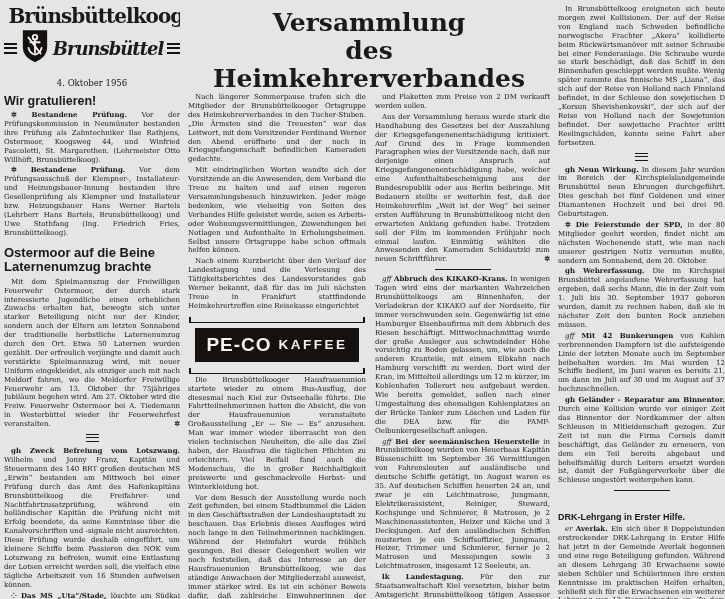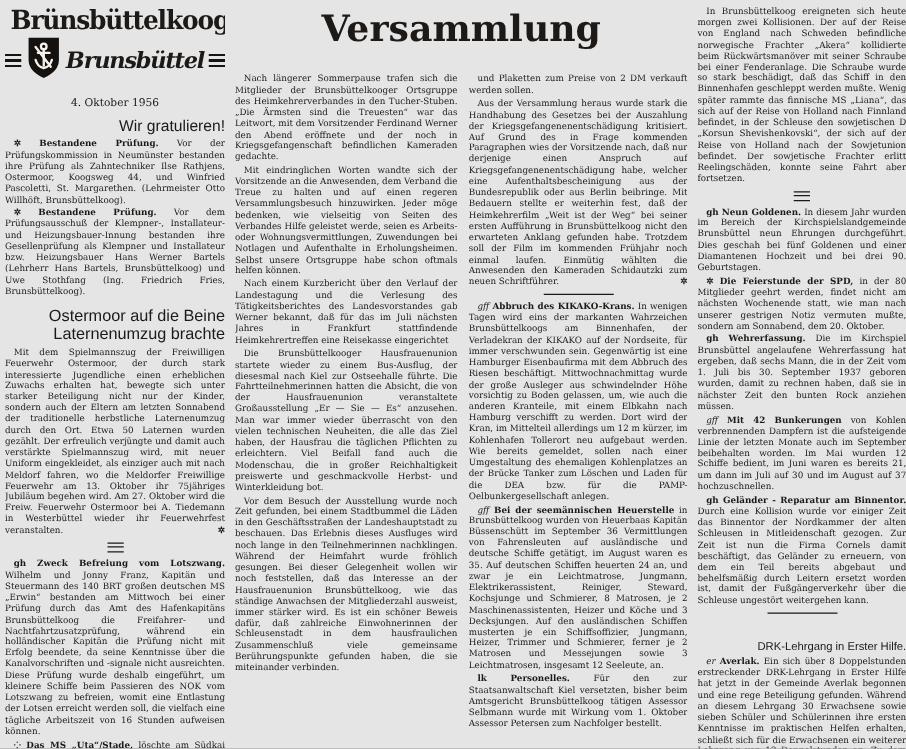--- a/index.html
+++ b/index.html
@@ -26,27 +26,27 @@
 
   
   .masthead{text-align:center;margin-bottom:2px;}
   .mh1{font-family:"DejaVu Serif",serif;font-weight:bold;font-size:21px;line-height:22px;letter-spacing:-1px;transform:scaleX(.95);transform-origin:center;}
   .mhrow{display:flex;align-items:center;justify-content:center;gap:4px;margin-top:1px;}
   .mh2{font-family:"DejaVu Serif",serif;font-weight:bold;font-size:18px;letter-spacing:-1px;font-style:italic;}
   .flourish{width:20px;height:11px;background:repeating-linear-gradient(#161310 0 2px,transparent 2px 4.4px);}
   .dateline{font-weight:normal;font-size:8.5px;margin:10px 0 6px 0;text-align:center;}
 
   
-  .hsans{font-family:"Liberation Sans",sans-serif;font-weight:normal;text-align:right;margin:5px 0 3px 0;}
+  .hsans{font-family:"Liberation Sans",sans-serif;font-weight:bold;text-align:left;margin:5px 0 3px 0;}
   .h-grat{font-size:12.5px;}
   .h-lat{font-size:13px;line-height:14.5px;margin-top:8px;}
   .h-kiel{font-size:12.5px;margin-top:7px;}
   .h-drk{font-size:9px;margin-top:21px;}
   .hserif{font-family:"DejaVu Serif",serif;font-weight:bold;text-align:center;}
-  .h-main{font-size:29px;line-height:28px;margin:4px 0 22px 0;}
+  .h-main{font-size:25px;line-height:28px;margin:4px 0 0 0;}
   .h-koll{font-size:15.5px;margin:6px 0 5px 0;}
 
   
   .sq{width:13px;height:6px;margin:5px auto 5px auto;border-top:1.4px solid #1c1916;border-bottom:1.4px solid #1c1916;background:linear-gradient(#1c1916,#1c1916) center/100% 1.4px no-repeat;}
   .thinrule{width:56px;border-top:1px solid #1c1916;margin:5px auto 5px auto;}
 
   
   .ad{margin:5px 0 2px 0;}
   .adrule{height:6px;border-bottom:1.6px solid #161310;position:relative;margin:0 1px;}
   .adrule::before,.adrule::after{content:"";position:absolute;bottom:-1px;width:2px;height:6px;background:#161310;}
@@ -103,55 +103,64 @@
 
     <p class="item"><span class="mark">gh</span> <b>Zweck Befreiung vom Lotszwang.</b><span> Wilhelm und Jonny Franz, Kapitän und Steuermann des 140 BRT großen deutschen MS „Erwin“ bestanden am Mittwoch bei einer Prüfung durch das Amt des Hafenkapitäns Brunsbüttelkoog die Freifahrer- und Nachtfahrtzusatzprüfung, während ein holländischer Kapitän die Prüfung nicht mit Erfolg beendete, da seine Kenntnisse über die Kanalvorschriften und -signale nicht ausreichten. Diese Prüfung wurde deshalb eingeführt, um kleinere Schiffe beim Passieren des NOK vom Lotszwang zu befreien, womit eine Entlastung der Lotsen erreicht werden soll, die vielfach eine tägliche Arbeitszeit von 16 Stunden aufweisen können.</span></p>
 
     <p class="item"><span class="mark">⁘</span> <b>Das MS „Uta“/Stade,</b><span> löschte am Südkai für eine Meldorfer Baustoffhandlung 70 Tonnen Tonrohre. Das MS setzte seine Reise nach Hamburg fort, um dort die Restladung, 80 Tonnen Vormauersteine, zu löschen. Die Fracht wurde in Hasle/Bornholm übernommen.</span></p>
 
   </div>
 
   <div class="col mid">
     <div class="hserif h-main">
       <span style="display:block">Versammlung</span>
+      <span style="display:block">des Heimkehrerverbandes</span>
     </div>
     <div class="midcols">
 
       <div class="mca">
         <p>Nach längerer Sommerpause trafen sich die Mitglieder der Brunsbüttelkooger Ortsgruppe des Heimkehrerverbandes in den Tucher-Stuben. „Die Ärmsten sind die Treuesten“ war das Leitwort, mit dem Vorsitzender Ferdinand Werner den Abend eröffnete und der noch in Kriegsgefangenschaft befindlichen Kameraden gedachte.</p>
         <p>Mit eindringlichen Worten wandte sich der Vorsitzende an die Anwesenden, dem Verband die Treue zu halten und auf einen regeren Versammlungsbesuch hinzuwirken. Jeder möge bedenken, wie vielseitig von Seiten des Verbandes Hilfe geleistet werde, seien es Arbeits- oder Wohnungsvermittlungen, Zuwendungen bei Notlagen und Aufenthalte in Erholungsheimen. Selbst unsere Ortsgruppe habe schon oftmals helfen können.</p>
-        <p>Nach einem Kurzbericht über den Verlauf der Landestagung und die Verlesung des Tätigkeitsberichtes des Landesvorstandes gab Werner bekannt, daß für das im Juli nächsten Jahres in Frankfurt stattfindende Heimkehrertreffen eine Reisekasse eingerichtet</p>
+        <p>Nach einem Kurzbericht über den Verlauf der Landestagung und die Verlesung des Tätigkeitsberichtes des Landesvorstandes gab Werner bekannt, daß für das im Juli nächsten Treue in Frankfurt stattfindende Heimkehrertreffen eine Reisekasse eingerichtet</p>
 
+        <div class="ad">
+          <div class="adrule"></div>
+          <div class="adbox">
+            <span class="adbrand">PE-CO</span>
+            <span class="adprod">KAFFEE</span>
+          </div>
+          <div class="adrule btm"></div>
+        </div>
 
         <p>Die Brunsbüttelkooger Hausfrauenunion startete wieder zu einem Bus-Ausflug, der diesesmal nach Kiel zur Ostseehalle führte. Die Fahrtteilnehmerinnen hatten die Absicht, die von der Hausfrauenunion veranstaltete Großausstellung „Er — Sie — Es“ anzusehen. Man war immer wieder überrascht von den vielen technischen Neuheiten, die alle das Ziel haben, der Hausfrau die täglichen Pflichten zu erleichtern. Viel Beifall fand auch die Modenschau, die in großer Reichhaltigkeit preiswerte und geschmackvolle Herbst- und Winterkleidung bot.</p>
         <p><span>Vor dem Besuch der Ausstellung wurde noch Zeit gefunden, bei einem Stadtbummel die Läden in den Geschäftsstraßen der Landeshauptstadt zu beschauen. Das Erlebnis dieses Ausfluges wird noch lange in den Teilnehmerinnen nachklingen. Während der Heimfahrt wurde fröhlich gesungen. Bei dieser Gelegenheit wollen wir noch feststellen, daß das Interesse an der Hausfrauenunion Brunsbüttelkoog, wie das ständige Anwachsen der Mitgliederzahl ausweist, immer stärker wird. Es ist ein schöner Beweis dafür, daß zahlreiche Einwohnerinnen der Schleusenstadt in dem hausfraulichen Zusammenschluß viele gemeinsame Berührungspunkte gefunden haben, die sie miteinander verbinden.</span> </p>
       </div>
 
       <div class="mcb">
         <p>und Plaketten zum Preise von 2 DM verkauft werden sollen.</p>
         <p><span>Aus der Versammlung heraus wurde stark die Handhabung des Gesetzes bei der Auszahlung der Kriegsgefangenenentschädigung kritisiert. Auf Grund des in Frage kommenden Paragraphen wies der Vorsitzende nach, daß nur derjenige einen Anspruch auf Kriegsgefangenenentschädigung habe, welcher eine Aufenthaltsbescheinigung aus der Bundesrepublik oder aus Berlin beibringe. Mit Bedauern stellte er weiterhin fest, daß der Heimkehrerfilm „Weit ist der Weg“ bei seiner ersten Aufführung in Brunsbüttelkoog nicht den erwarteten Anklang gefunden habe. Trotzdem soll der Film im kommenden Frühjahr noch einmal laufen. Einmütig wählten die Anwesenden den Kameraden Schidautzki zum neuen Schriftführer.</span> <span class="endmark">✲</span></p>
 
         <div class="thinrule"></div>
 
         <p class="item"><span class="mark ital">gff</span> <b>Abbruch des KIKAKO-Krans.</b><span> In wenigen Tagen wird eins der markanten Wahrzeichen Brunsbüttelkoogs am Binnenhafen, der Verladekran der KIKAKO auf der Nordseite, für immer verschwunden sein. Gegenwärtig ist eine Hamburger Eisenbaufirma mit dem Abbruch des Riesen beschäftigt. Mittwochnachmittag wurde der große Ausleger aus schwindelnder Höhe vorsichtig zu Boden gelassen, um, wie auch die anderen Kranteile, mit einem Elbkahn nach Hamburg verschifft zu werden. Dort wird der Kran, im Mittelteil allerdings um 12 m kürzer, im Kohlenhafen Tollerort neu aufgebaut werden. Wie bereits gemeldet, sollen nach einer Umgestaltung des ehemaligen Kohlenplatzes an der Brücke Tanker zum Löschen und Laden für die DEA bzw. für die PAMP-Oelbunkergesellschaft anlegen.</span></p>
 
         <p class="item"><span class="mark ital">gff</span> <b>Bei der seemännischen Heuerstelle</b><span> in Brunsbüttelkoog wurden von Heuerbaas Kapitän Büssenschütt im September 36 Vermittlungen von Fahrensleuten auf ausländische und deutsche Schiffe getätigt, im August waren es 35. Auf deutschen Schiffen heuerten 24 an, und zwar je ein Leichtmatrose, Jungmann, Elektrikerassistent, Reiniger, Steward, Kochsjunge und Schmierer, 8 Matrosen, je 2 Maschinenassistenten, Heizer und Köche und 3 Decksjungen. Auf den ausländischen Schiffen musterten je ein Schiffsoffizier, Jungmann, Heizer, Trimmer und Schmierer, ferner je 2 Matrosen und Messejungen sowie 3 Leichtmatrosen, insgesamt 12 Seeleute, an.</span></p>
 
-        <p class="item"><span class="mark">lk</span> <b>Personelles.</b><span> Für den zur Staatsanwaltschaft Kiel versetzten, bisher beim Amtsgericht Brunsbüttelkoog tätigen Assessor Selbmann wurde mit Wirkung vom 1. Oktober Assessor Petersen zum Nachfolger bestellt.</span></p>
+        <p class="item"><span class="mark">lk</span> <b>Landestagung.</b><span> Für den zur Staatsanwaltschaft Kiel versetzten, bisher beim Amtsgericht Brunsbüttelkoog tätigen Assessor Selbmann wurde mit Wirkung vom 1. Oktober Assessor Petersen zum Nachfolger bestellt.</span></p>
 
       </div>
     </div>
   </div>
 
   <div class="col c4">
     <p>In Brunsbüttelkoog ereigneten sich heute morgen zwei Kollisionen. Der auf der Reise von England nach Schweden befindliche norwegische Frachter „Akera“ kollidierte beim Rückwärtsmanöver mit seiner Schraube bei einer Fenderanlage. Die Schraube wurde so stark beschädigt, daß das Schiff in den Binnenhafen geschleppt werden mußte. Wenig später rammte das finnische MS „Liana“, das sich auf der Reise von Holland nach Finnland befindet, in der Schleuse den sowjetischen D „Korsun Shevishenkovski“, der sich auf der Reise von Holland nach der Sowjetunion befindet. Der sowjetische Frachter erlitt Reelingschäden, konnte seine Fahrt aber fortsetzen.</p>
 
     <div class="sq"></div>
 
-    <p class="item"><span class="mark">gh</span> <b>Neun Goldenen.</b><span> In diesem Jahr wurden im Bereich der Kirchspielslandgemeinde Brunsbüttel neun Ehrungen durchgeführt. Dies geschah bei fünf Goldenen und einer Diamantenen Hochzeit und bei drei 90. Geburtstagen.</span></p>
+    <p class="item"><span class="mark">gh</span> <b>Neun Wirkung.</b><span> In diesem Jahr wurden im Bereich der Kirchspielslandgemeinde Brunsbüttel neun Ehrungen durchgeführt. Dies geschah bei fünf Goldenen und einer Diamantenen Hochzeit und bei drei 90. Geburtstagen.</span></p>
 
     <p class="item"><span class="mark">✲</span> <b>Die Feierstunde der SPD,</b><span> in der 80 Mitglieder geehrt werden, findet nicht am nächsten Wochenende statt, wie man nach unserer gestrigen Notiz vermuten mußte, sondern am Sonnabend, dem 20. Oktober.</span></p>
 
     <p class="item"><span class="mark">gh</span> <b>Wehrerfassung.</b><span> Die im Kirchspiel Brunsbüttel angelaufene Wehrerfassung hat ergeben, daß sechs Mann, die in der Zeit vom 1. Juli bis 30. September 1937 geboren wurden, damit zu rechnen haben, daß sie in nächster Zeit den bunten Rock anziehen müssen.</span></p>
 
     <p class="item"><span class="mark ital">gff</span> <b>Mit 42 Bunkerungen</b><span> von Kohlen verbrennenden Dampfern ist die aufsteigende Linie der letzten Monate auch im September beibehalten worden. Im Mai wurden 12 Schiffe bedient, im Juni waren es bereits 21, um dann im Juli auf 30 und im August auf 37 hochzuschnellen.</span></p>
 
     <p class="item"><span class="mark">gh</span> <b>Geländer - Reparatur am Binnentor.</b><span> Durch eine Kollision wurde vor einiger Zeit das Binnentor der Nordkammer der alten Schleusen in Mitleidenschaft gezogen. Zur Zeit ist nun die Firma Cornels damit beschäftigt, das Geländer zu erneuern, von dem ein Teil bereits abgebaut und behelfsmäßig durch Leitern ersetzt worden ist, damit der Fußgängerverkehr über die Schleuse ungestört weitergehen kann.</span></p>
 
     <div class="thinrule"></div>

